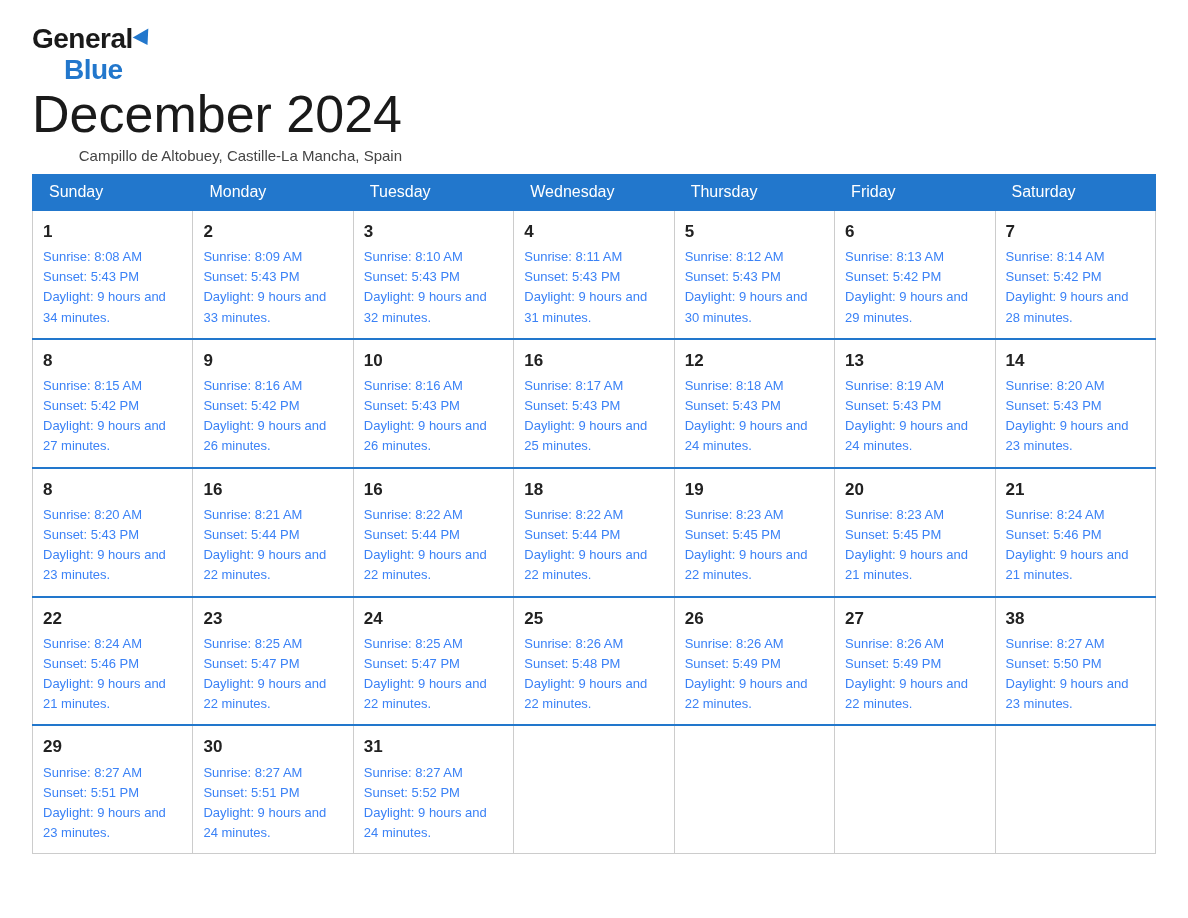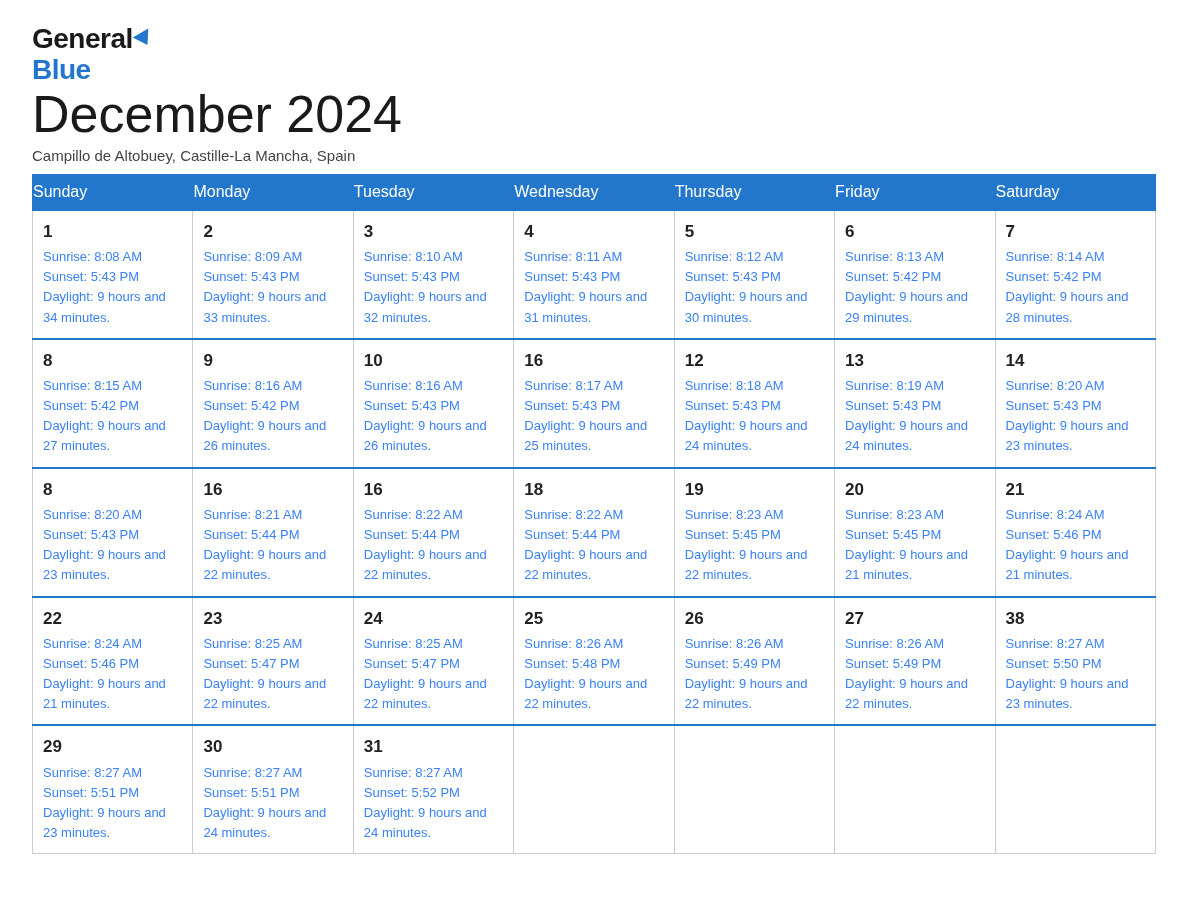--- a/index.html
+++ b/index.html
@@ -26,36 +26,37 @@
       font-size: 28px;
       font-weight: bold;
       color: #1a1a1a;
       letter-spacing: -0.5px;
     }
     .logo-blue {
       font-size: 28px;
       font-weight: bold;
       color: #2277cc;
       letter-spacing: -0.5px;
+      margin-left: 32px;
     }
     .logo-triangle {
       display: inline-block;
       width: 0;
       height: 0;
       border-left: 9px solid transparent;
       border-right: 9px solid transparent;
       border-top: 14px solid #2277cc;
       margin-left: 2px;
       vertical-align: middle;
       transform: rotate(-30deg);
       position: relative;
       top: -2px;
     }
     .title-block {
-      text-align: left;
+      text-align: right;
     }
     .month-title {
       font-size: 52px;
       font-weight: 300;
       color: #1a1a1a;
       line-height: 1.1;
     }
     .location-title {
       font-size: 15px;
       color: #444;
@@ -64,21 +65,21 @@
     .calendar {
       width: 100%;
       border-collapse: collapse;
       margin-top: 10px;
     }
     .calendar thead tr th {
       background: #2277cc;
       color: #fff;
       font-size: 16px;
       font-weight: normal;
-      padding: 8px 0;
+      padding: 8px 16px;
       text-align: left;
       border: 1px solid #2277cc;
     }
     .calendar tbody tr td {
       vertical-align: top;
       padding: 8px 10px 10px 10px;
       font-size: 13px;
       color: #222;
       border: 1px solid #ccc;
       border-top: 2px solid #2277cc;

